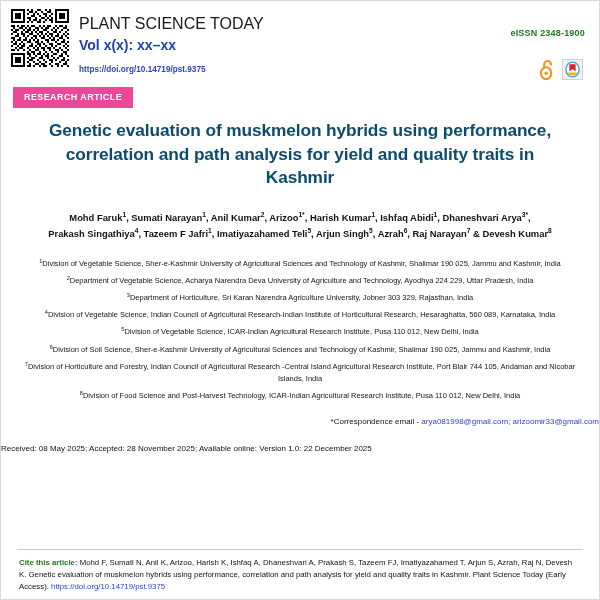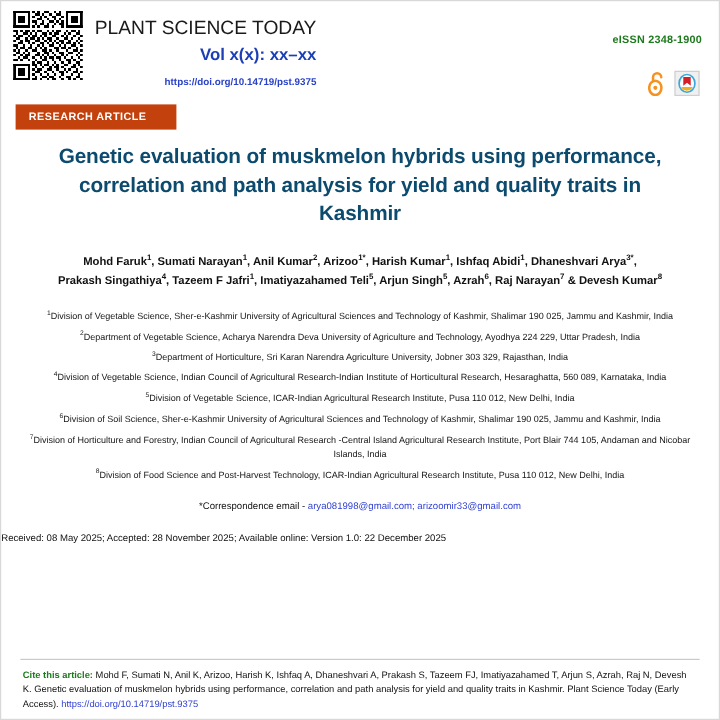--- a/index.html
+++ b/index.html
@@ -39,21 +39,20 @@
   .qr {
     width: 58px;
     height: 58px;
     flex: 0 0 58px;
     image-rendering: pixelated;
     display: block;
   }
   .journal-block {
     padding-top: 4px;
     line-height: 1.42;
-    text-align: right;
   }
   .journal-vol {
     font-size: 14px;
     font-weight: bold;
     color: #1d3fb5;
   }
   .journal-doi {
     font-size: 8.2px;
     font-weight: bold;
     color: #2a42c8;
@@ -83,26 +82,26 @@
     height: 21px;
     background: #f0f0f0;
     border: 1px solid #cfcfcf;
     display: flex;
     align-items: center;
     justify-content: center;
     box-sizing: border-box;
   }
   .research-article {
     display: inline-block;
-    background: #c2410c;
+    background: #ec4899;
     color: #ffffff;
     font-size: 9px;
     font-weight: bold;
     letter-spacing: 0.4px;
-    padding: 5px 25px 6px 11px;
+    padding: 5px 11px 6px 11px;
     margin-top: 9px;
     margin-left: 2px;
   }
 
   
   .title {
     margin: 10px 30px 0 30px;
     text-align: center;
     font-size: 17.3px;
     font-weight: bold;
@@ -139,21 +138,21 @@
   }
   .aff sup {
     font-size: 5.6px;
     vertical-align: super;
     line-height: 0;
   }
 
   
   .correspondence {
     margin-top: 15px;
-    text-align: center;
+    text-align: right;
     font-size: 8px;
     color: #111;
   }
   .correspondence .email {
     color: #2f3fd0;
   }
   .dates {
     margin-top: 18px;
     text-align: left;
     font-size: 8px;

